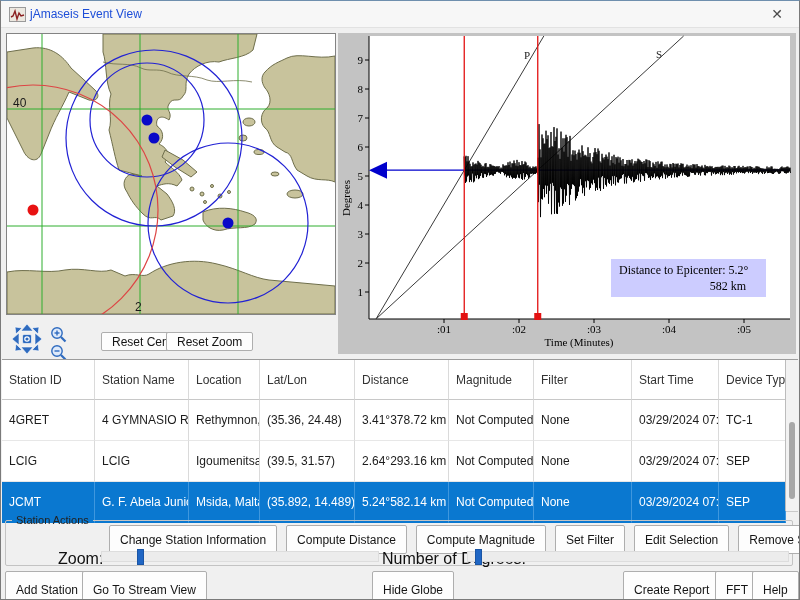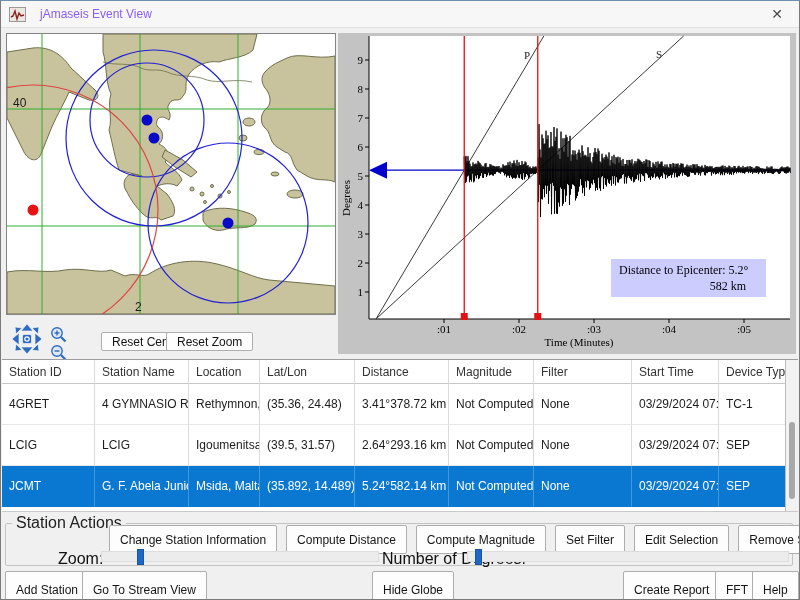--- a/index.html
+++ b/index.html
@@ -1,45 +1,45 @@
 <!DOCTYPE html>
 <html><head>
 <meta charset="utf-8">
 <style>
   html,body{margin:0;padding:0;background:#dcdcdc;}
   body{font-family:"Liberation Sans",sans-serif;}
   .window{position:relative;width:798px;height:598px;background:#f0f0f0;border:1px solid #7a7a7a;border-top-color:#6f8fae;overflow:hidden;}
   
   .titlebar{position:absolute;left:0;top:0;right:0;height:26px;background:#f7f7f7;border-bottom:1px solid #e2e2e2;display:flex;align-items:center;}
   .app-icon{margin-left:8px;width:17px;height:15px;flex:0 0 auto;}
-  .title{font-size:12px;color:#8b5cf6;margin-left:14px;}
+  .title{font-size:12px;color:#1d4ed8;margin-left:4px;}
   .close{position:absolute;right:8px;top:3px;width:28px;height:20px;display:flex;align-items:center;justify-content:center;font-size:14px;color:#4a4a4a;cursor:default;}
   
   .btn{background:#fdfdfd;border:1px solid #aeaeae;border-radius:2px;font-family:"Liberation Sans",sans-serif;font-size:12px;color:#151515;display:inline-flex;align-items:center;justify-content:center;padding:0 10px;height:20px;box-sizing:border-box;white-space:nowrap;}
   
   .map-panel{position:absolute;left:5px;top:32px;width:328px;height:280px;border:1px solid #838383;background:#fff;overflow:hidden;}
   .map-label{position:absolute;font-size:12px;color:#1a1a1a;line-height:10px;text-align:center;}
   .map-toolbar-icon{position:absolute;}
   
   .chart-panel{position:absolute;left:337px;top:32px;width:458px;height:321px;background:#c3c3c3;}
   .tick{font-family:"Liberation Serif",serif;font-size:11px;fill:#000;}
   .axis-label{font-family:"Liberation Serif",serif;font-size:11px;fill:#000;}
   .curve-label{font-family:"Liberation Serif",serif;font-size:11px;fill:#222;}
   .anno{font-family:"Liberation Serif",serif;font-size:12px;fill:#000;}
   
   .table{position:absolute;left:1px;top:358px;width:796px;height:151px;background:#fff;border-top:1px solid #9c9c9c;border-bottom:1px solid #c9c9c9;}
   .trow{display:grid;grid-template-columns:93px 94px 71px 95px 94px 85px 98px 87px 67px;}
   .cell{display:flex;align-items:center;padding-left:7px;font-size:12px;color:#1c1c1c;border-right:1px solid #dadada;border-bottom:1px solid #e7e7e7;height:41px;white-space:nowrap;overflow:hidden;box-sizing:border-box;}
-  .thead .cell{height:24px;color:#333;border-bottom:1px solid #c8c8c8;}
+  .thead .cell{height:40px;color:#333;border-bottom:1px solid #c8c8c8;}
   .row-selected .cell{background:#0a78d0;color:#fff;border-right-color:#3f97de;border-bottom-color:#0a78d0;}
   .scrollbar{position:absolute;right:0;top:0;bottom:0;width:12px;background:#f2f2f2;border-left:1px solid #bcbcbc;}
   .scroll-thumb{position:absolute;left:3px;width:6px;top:62px;height:77px;background:#a8a8a8;border-radius:3px;}
   
   .actions-box{position:absolute;left:4px;top:513px;width:786px;height:50px;border:1px solid #c3c3c3;border-radius:2px;margin:0;padding:0;}
-  .actions-box legend{font-size:16px;color:#222;margin-left:6px;padding:0 4px;}
+  .actions-box legend{font-size:11px;color:#222;margin-left:6px;padding:0 4px;}
   .actions-buttons{position:absolute;left:108px;top:524px;display:flex;gap:9px;}
   .actions-buttons .btn{height:29px;}
   .slider-label{position:absolute;font-size:16px;color:#101010;}
   .slider-track{position:absolute;height:11px;background:#ececec;border:1px solid #dddddd;box-sizing:border-box;}
   .slider-thumb{position:absolute;top:-3px;width:7px;height:16px;background:#2066c4;border:1px solid #1a55a5;box-sizing:border-box;}
   
   .footer-btn{position:absolute;top:570px;height:38px;}
 </style>
 </head>
 <body>

